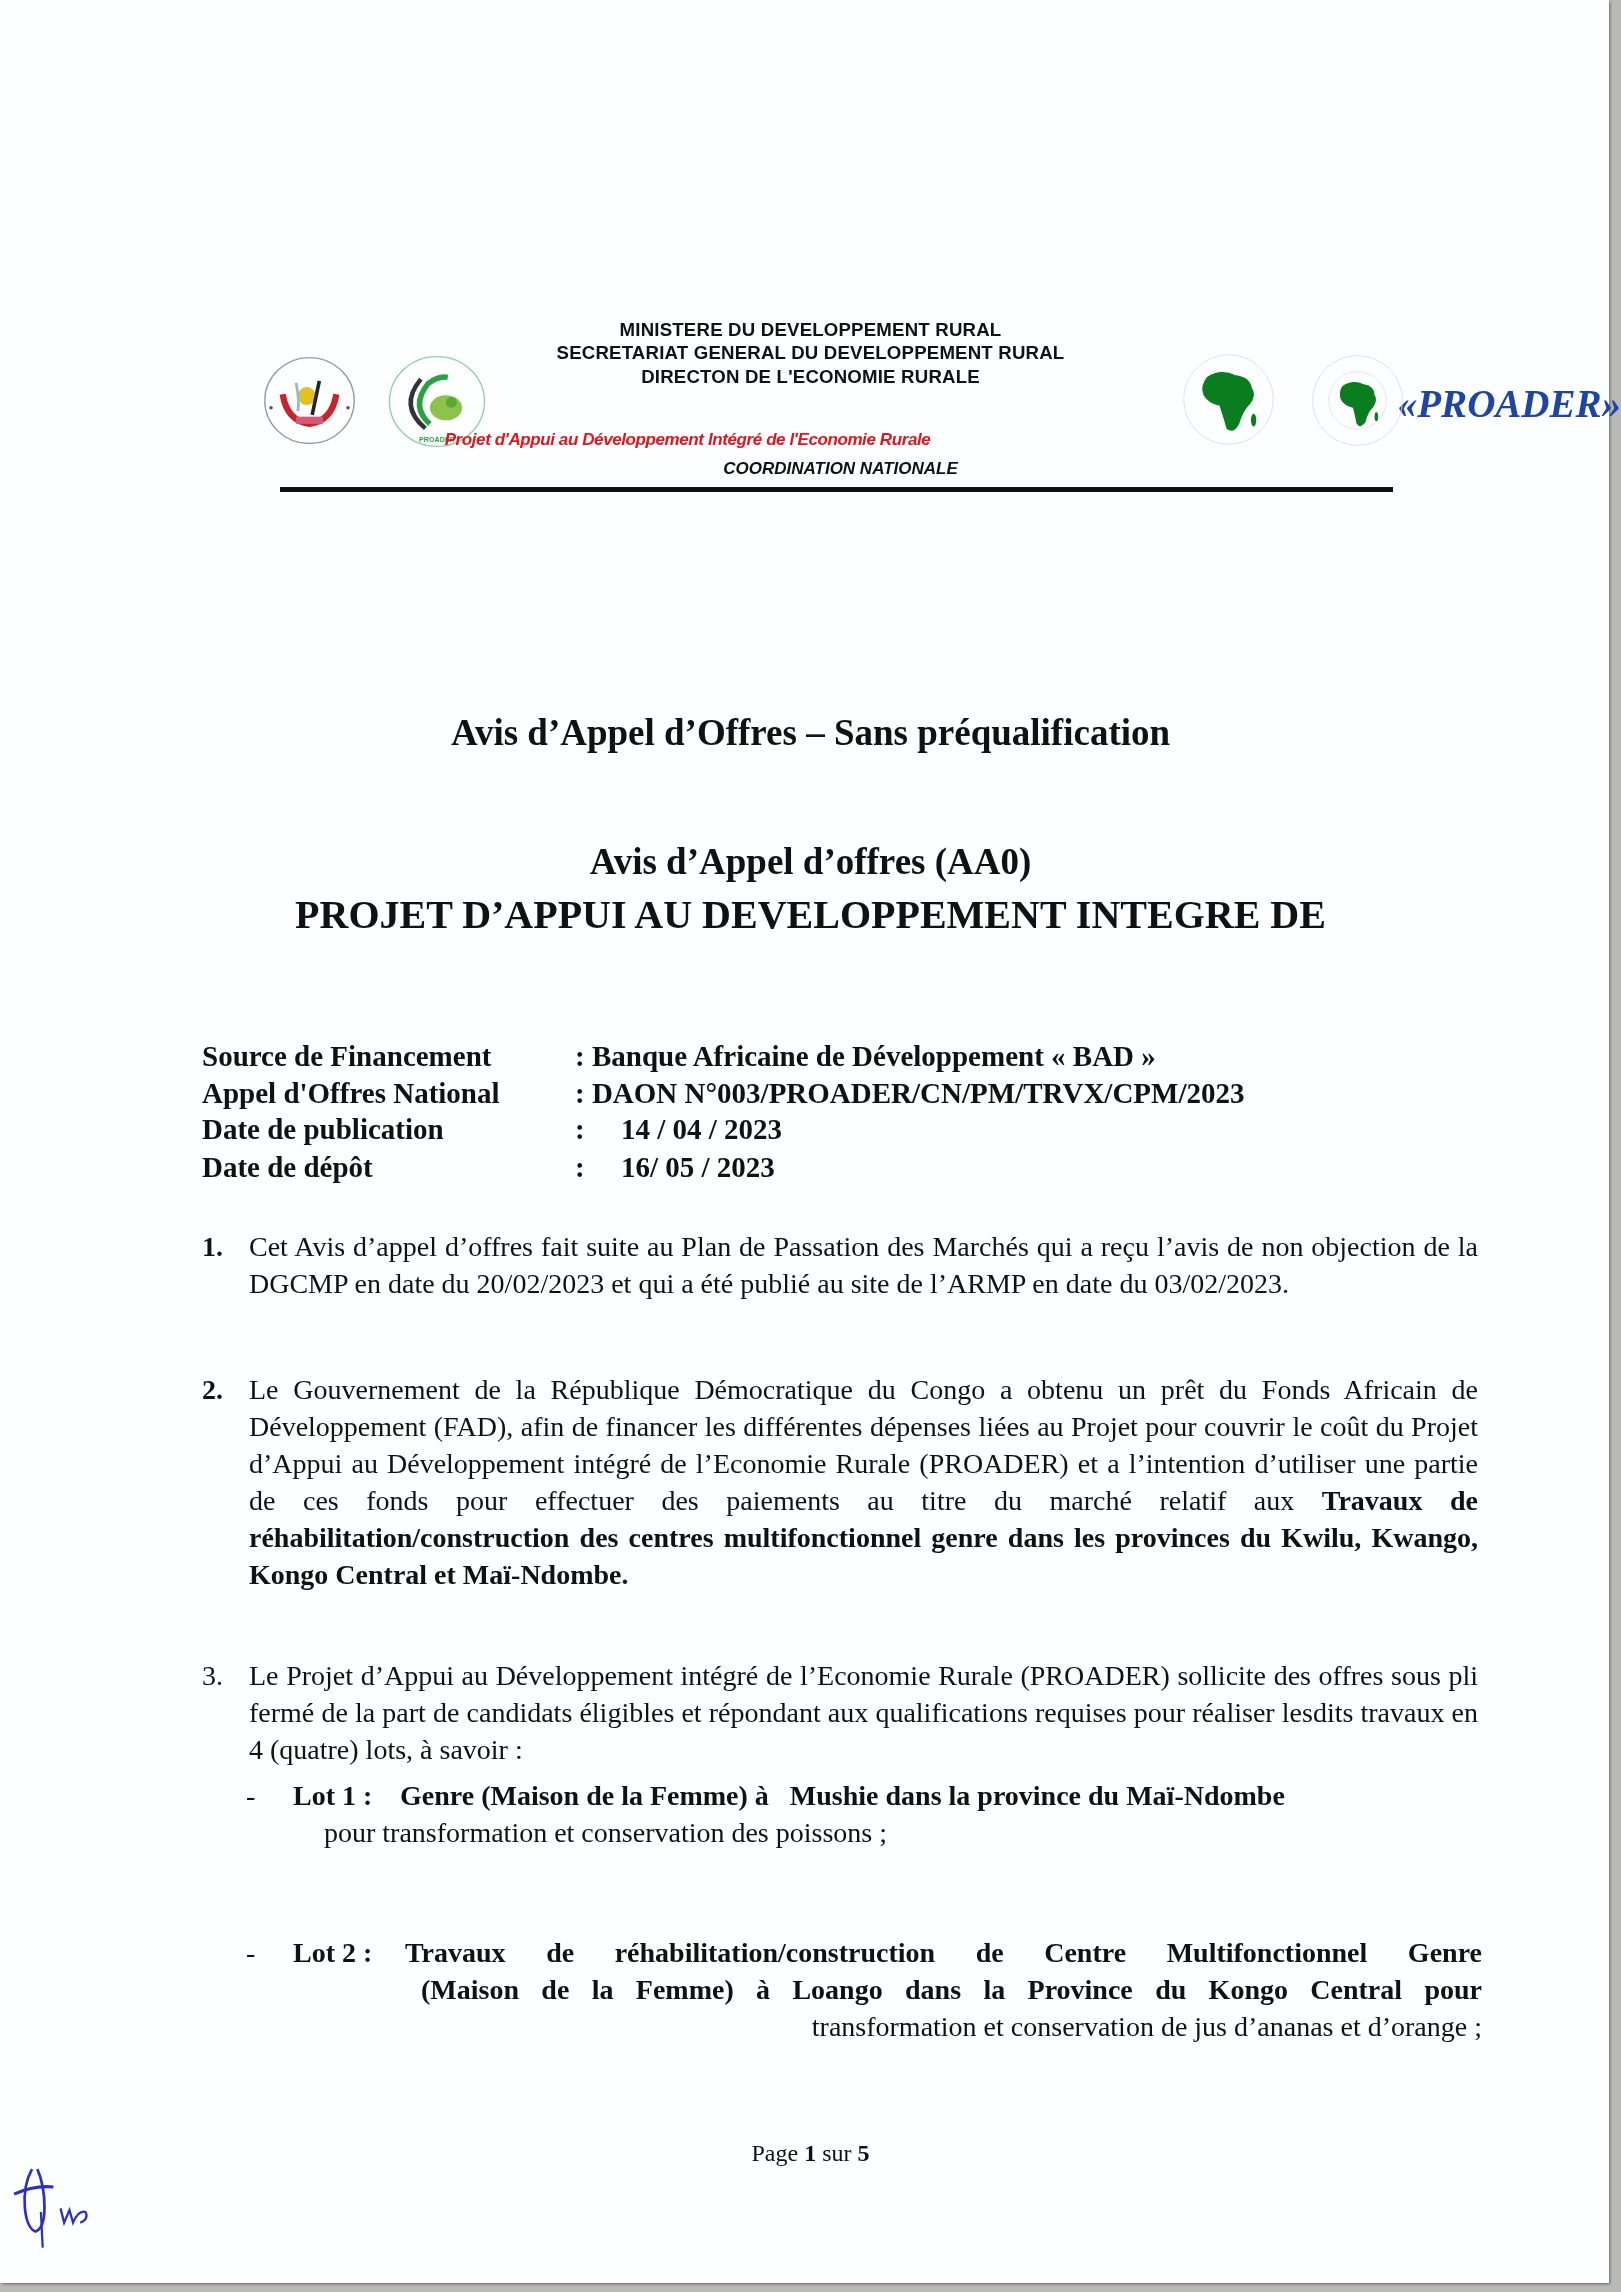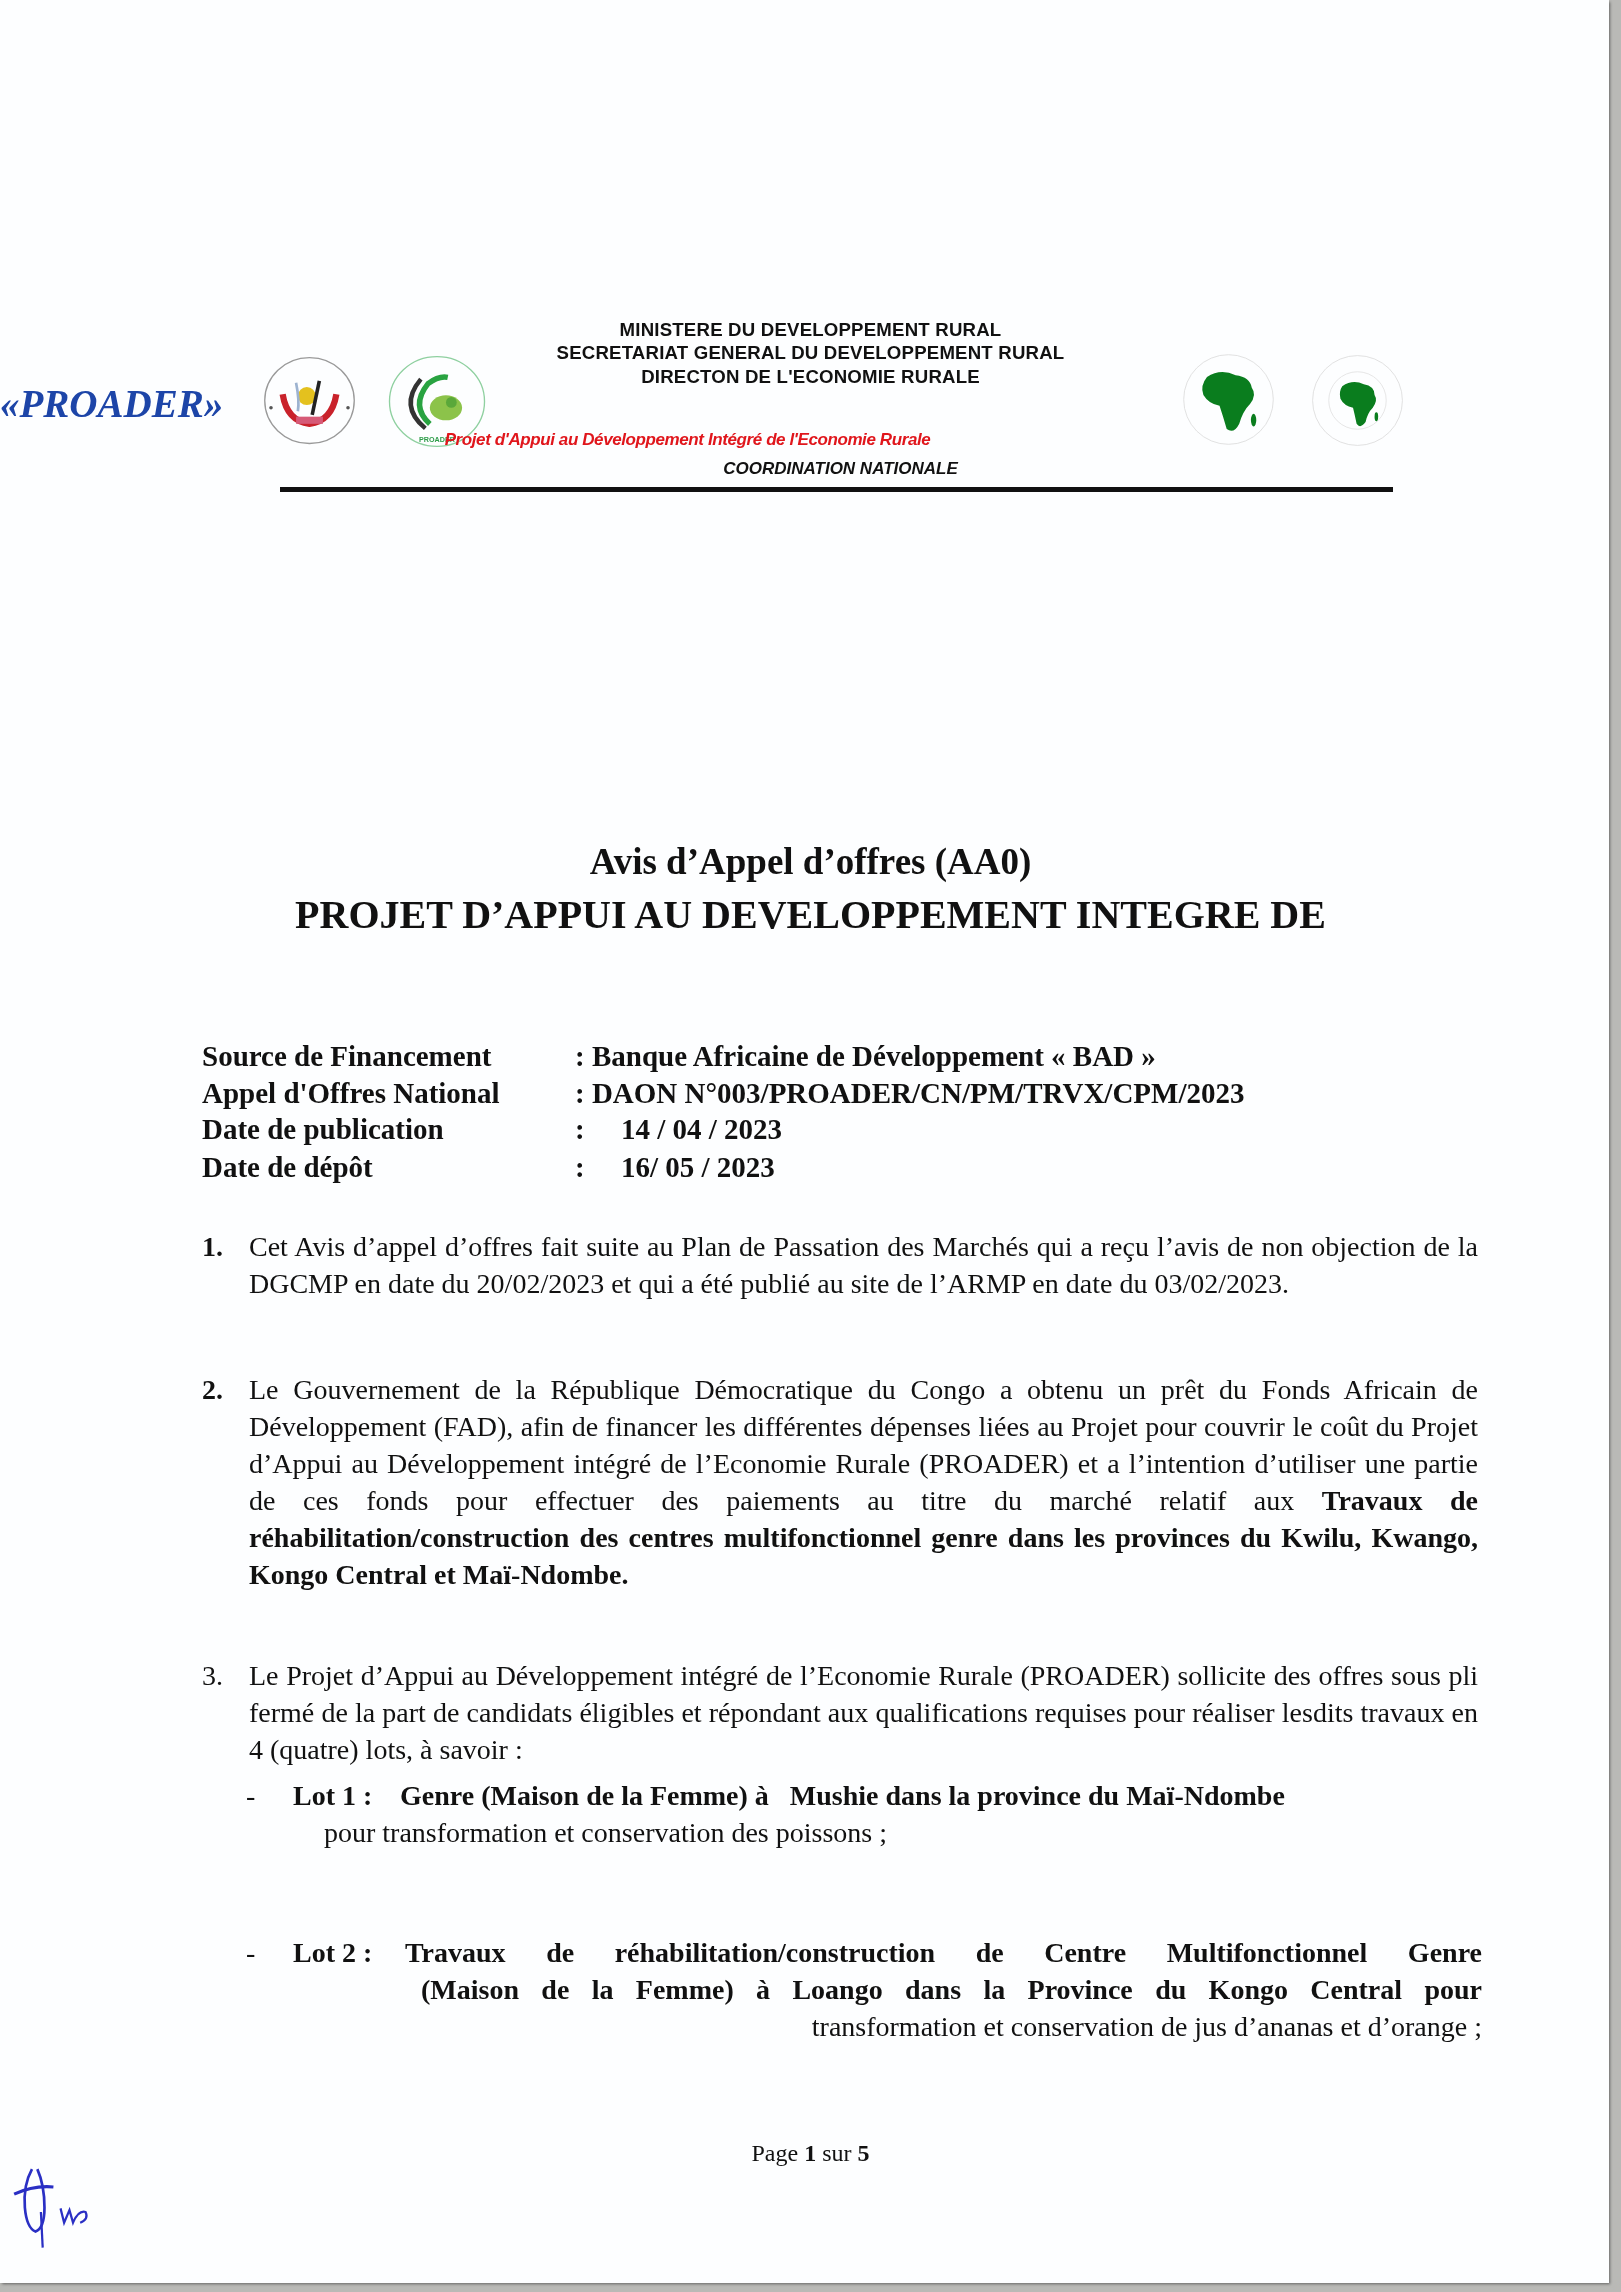--- a/index.html
+++ b/index.html
@@ -15,21 +15,21 @@
     box-shadow: 1.8px 1.8px 2.7px rgba(0,0,0,0.45);
   }
   
   .hdr-line {
     position: absolute; left: 0; width: 1621px; text-align: center;
     font-family: "Liberation Sans", "DejaVu Sans", sans-serif; font-weight: bold;
     font-size: 19px; line-height: 23px; color: #111; letter-spacing: 0.2px;
     transform: scaleX(0.98);
   }
   .hdr-brand {
-    position: absolute; left: 0; width: 1621px; text-align: left;
+    position: absolute; left: 0; width: 1621px; text-align: right;
     font-family: "Liberation Serif", serif; font-style: italic; font-weight: bold;
     font-size: 39px; line-height: 39px; color: #1d45a8;
   }
   .hdr-sub {
     position: absolute; left: 0; width: 1375px; text-align: center;
     font-family: "Liberation Sans", sans-serif; font-style: italic; font-weight: bold;
     font-size: 17px; line-height: 19.7px; color: #e0161c; letter-spacing: -0.4px;
   }
   .hdr-coord {
     position: absolute; left: 0; width: 1621px; text-align: center;
@@ -109,20 +109,21 @@
     <svg class="logo" style="left:1308px; top:352px;" width="99" height="97" viewBox="0 0 110 108">
       <circle cx="55" cy="54" r="50" fill="none" stroke="#ddd" stroke-width="1"></circle>
       <circle cx="55" cy="54" r="32" fill="none" stroke="#e3e3e3" stroke-width="1"></circle>
       <path d="M38 38 Q50 30 62 36 Q74 38 74 48 Q78 54 72 62 Q66 68 64 78 Q58 86 54 80 Q52 70 50 62 Q40 60 36 52 Q34 44 38 38 Z" fill="#0a7d1e"></path>
       <ellipse cx="76" cy="72" rx="2" ry="5" fill="#0a7d1e"></ellipse>
     </svg>
 
     <div class="rule"></div>
   </div>
 
+  <div class="title t1">Avis d’Appel d’Offres – Sans préqualification</div>
   <div class="title t2">Avis d’Appel d’offres (AA0)</div>
   <div class="title t3">
     <div>PROJET D’APPUI AU DEVELOPPEMENT INTEGRE DE</div>
   </div>
 
   <div>
     <div class="info-row" style="top:1038px;">
       <span class="info-label">Source de Financement</span>
       <span class="info-value">: Banque Africaine de Développement « BAD »</span>
     </div>

